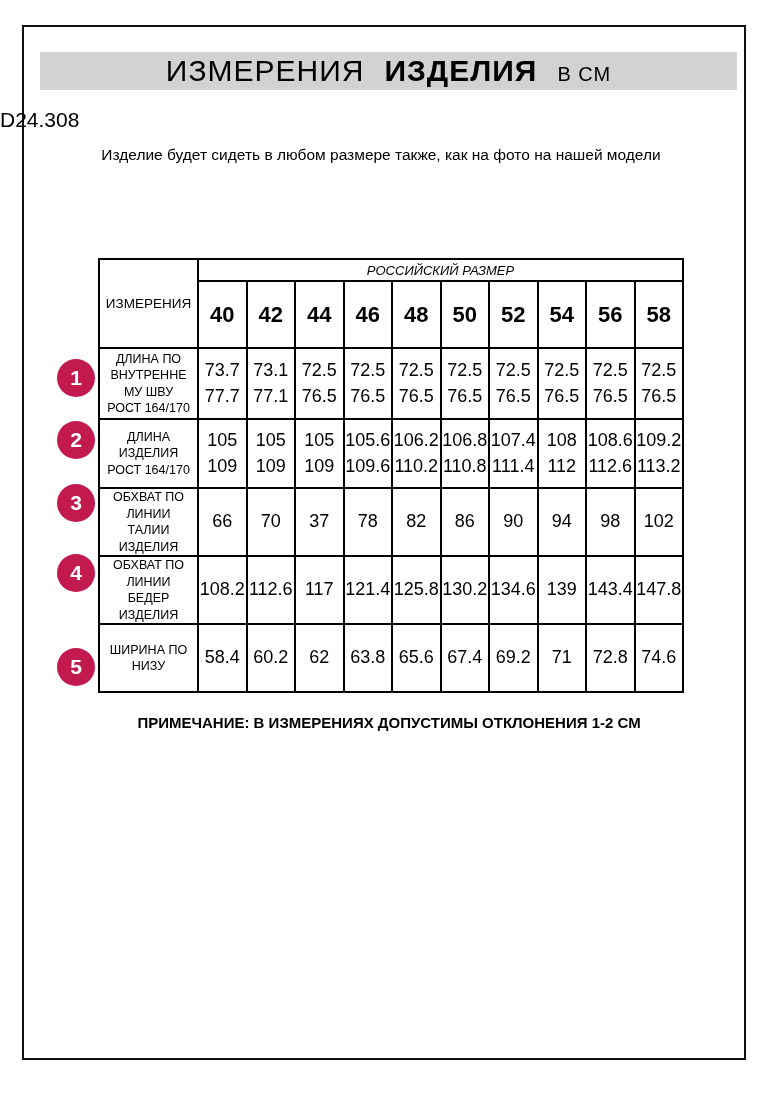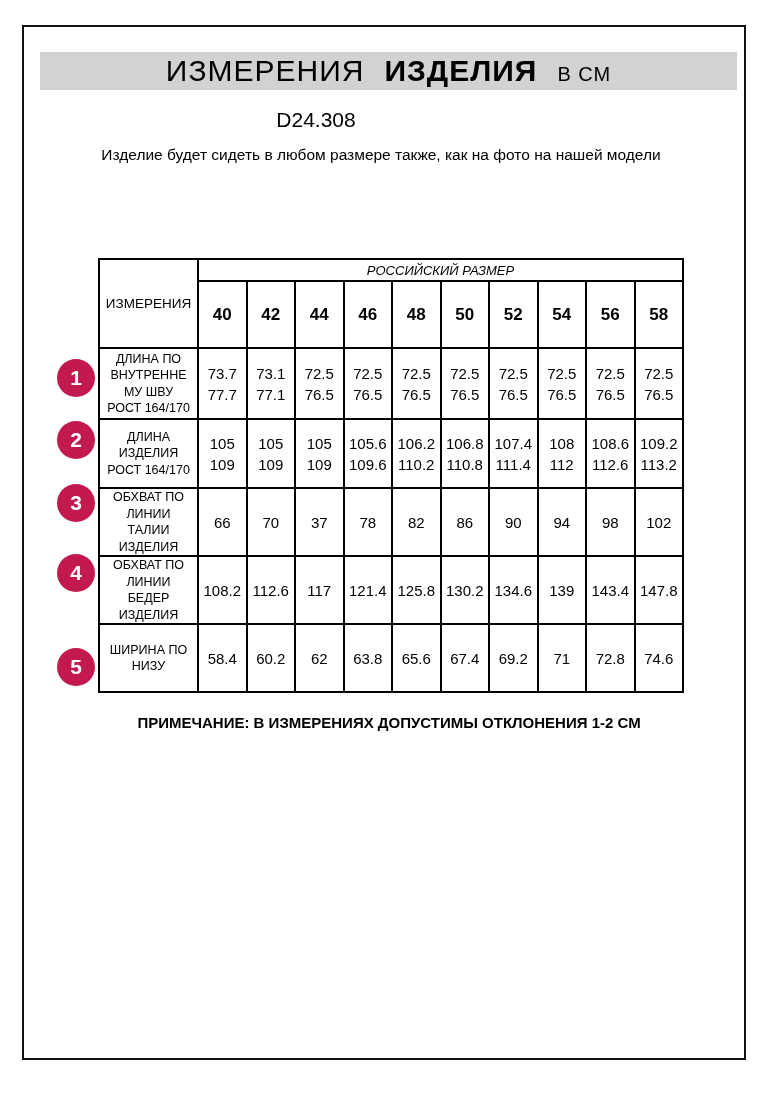--- a/index.html
+++ b/index.html
@@ -15,42 +15,42 @@
   .title-bar{
     position:absolute;left:40px;top:52px;width:697px;height:38px;
     background:#d2d2d2;
     display:flex;align-items:baseline;justify-content:center;gap:20px;
   }
   .title-bar .w1{font-size:30px;font-weight:400;letter-spacing:1px;line-height:38px;}
   .title-bar .w2{font-size:30px;font-weight:700;letter-spacing:1px;line-height:38px;}
   .title-bar .w3{font-size:20px;font-weight:400;letter-spacing:1px;}
   .product-code{
     position:absolute;left:0;top:108px;width:632px;
-    text-align:center;font-size:21px;font-weight:400;
+    font-size:21px;font-weight:400;
   }
   .subtitle{
     position:absolute;left:91px;top:144px;width:580px;
     text-align:center;font-size:15.5px;line-height:1.45;
   }
   table.size-table{
     position:absolute;left:98px;top:258px;width:586px;
     border-collapse:collapse;table-layout:fixed;
   }
   table.size-table th, table.size-table td{
     border:2px solid #000;padding:0;text-align:center;vertical-align:middle;
     overflow:hidden;
   }
   th.group-header{height:20px;font-size:13px;font-weight:400;font-style:italic;}
   th.corner-header{font-size:13.5px;font-weight:400;}
-  th.size-cell{height:65px;font-size:17px;font-weight:700;}
+  th.size-cell{height:65px;font-size:22px;font-weight:700;}
   td.label-cell{
     font-size:12.5px;font-weight:400;line-height:1.32;white-space:pre-line;
   }
   td.value-cell{
-    font-size:15px;font-weight:400;line-height:1.4;white-space:pre-line;border-radius:14px;
+    font-size:18px;font-weight:400;line-height:1.4;white-space:pre-line;border-radius:14px;
   }
   tr.row-0 td{height:69px;}
   tr.row-1 td{height:67px;}
   tr.row-2 td{height:63px;}
   tr.row-3 td{height:66px;}
   tr.row-4 td{height:66px;}
   .badge{
     position:absolute;left:57px;width:38px;height:38px;border-radius:50%;
     background:#c2194f;color:#fff;font-size:21px;font-weight:700;
     display:flex;align-items:center;justify-content:center;

